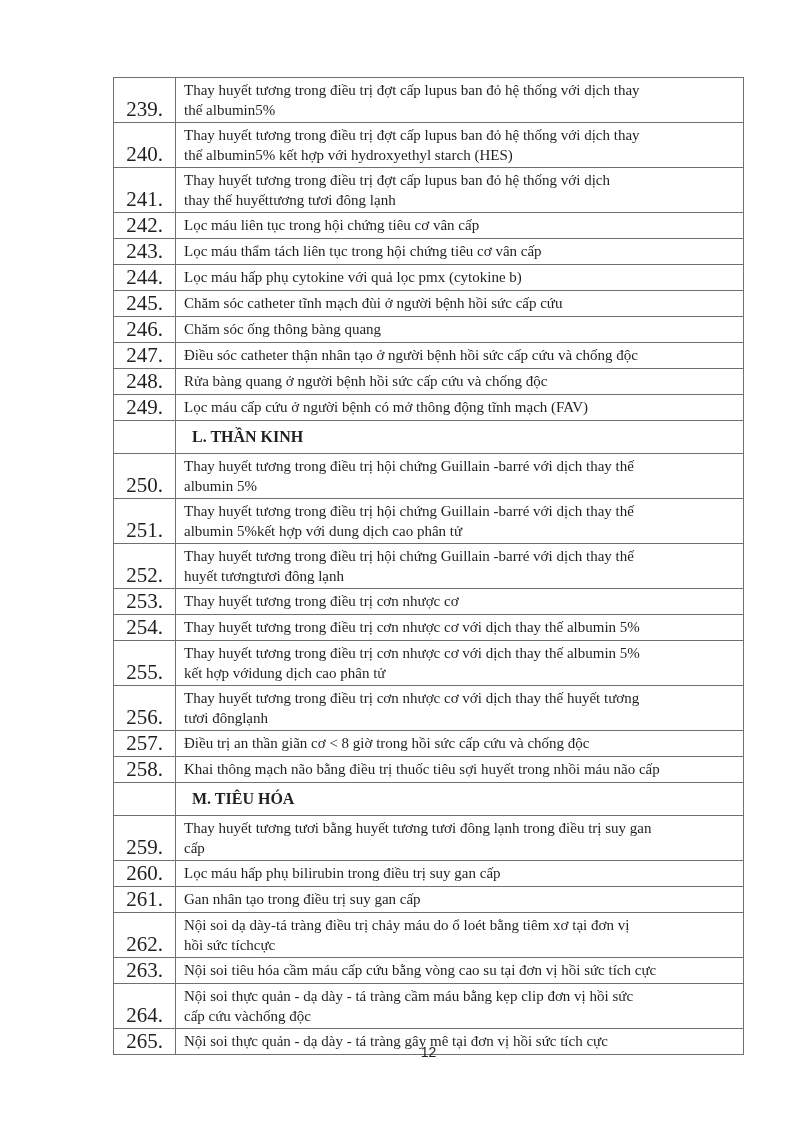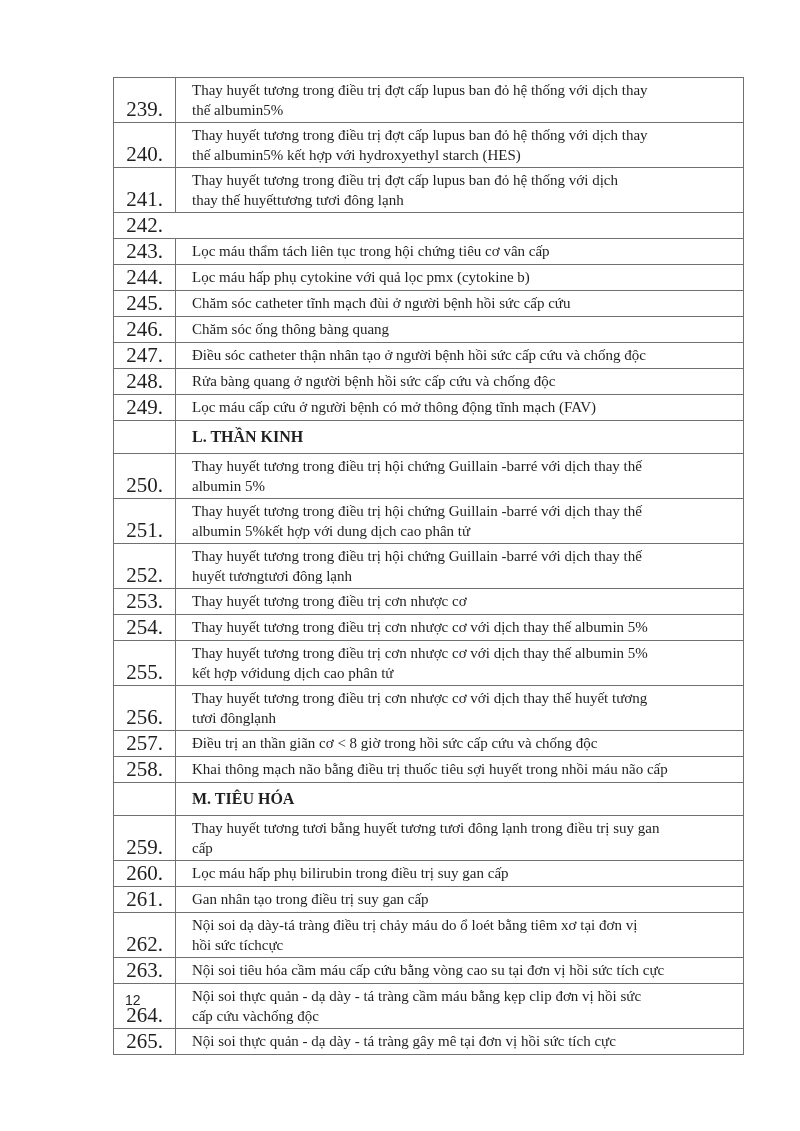--- a/index.html
+++ b/index.html
@@ -41,40 +41,40 @@
     align-items: flex-end;
     justify-content: center;
     padding: 2px 3px 3px 3px;
     box-sizing: border-box;
     font-size: 21px;
     line-height: 20px;
   }
   .text-cell {
     flex: 1 1 auto;
     border-left: 1px solid var(--border-color, #707070);
-    padding: 2px 16px;
+    padding: 2px 8px;
     box-sizing: border-box;
     font-size: 15px;
     line-height: 20px;
     white-space: pre-line;
   }
   .section-row .text-cell {
     padding: 6px 16px;
     font-weight: bold;
     font-size: 16px;
   }
   .page-number {
     position: absolute;
     left: 113px;
-    top: 992px;
+    top: 1044px;
     width: 631px;
+    text-align: center;
     font-family: "Liberation Sans", "DejaVu Sans", sans-serif;
     font-size: 14px;
     color: #1f1f1f;
-    margin-left: 12px;
   }
 </style>
 </head>
 <body>
 
 <div class="page">
   <div class="doc-table">
       <div class="t-row">
         <div class="num-cell">239.</div>
         <div class="text-cell">Thay huyết tương trong điều trị đợt cấp lupus ban đỏ hệ thống với dịch thay
@@ -85,20 +85,21 @@
         <div class="text-cell">Thay huyết tương trong điều trị đợt cấp lupus ban đỏ hệ thống với dịch thay
 thế albumin5% kết hợp với hydroxyethyl starch (HES)</div>
       </div>
       <div class="t-row">
         <div class="num-cell">241.</div>
         <div class="text-cell">Thay huyết tương trong điều trị đợt cấp lupus ban đỏ hệ thống với dịch
 thay thế huyếttương tươi đông lạnh</div>
       </div>
       <div class="t-row">
         <div class="num-cell">242.</div>
+        <div class="text-cell">Lọc máu liên tục trong hội chứng tiêu cơ vân cấp</div>
       </div>
       <div class="t-row">
         <div class="num-cell">243.</div>
         <div class="text-cell">Lọc máu thẩm tách liên tục trong hội chứng tiêu cơ vân cấp</div>
       </div>
       <div class="t-row">
         <div class="num-cell">244.</div>
         <div class="text-cell">Lọc máu hấp phụ cytokine với quả lọc pmx (cytokine b)</div>
       </div>
       <div class="t-row">

